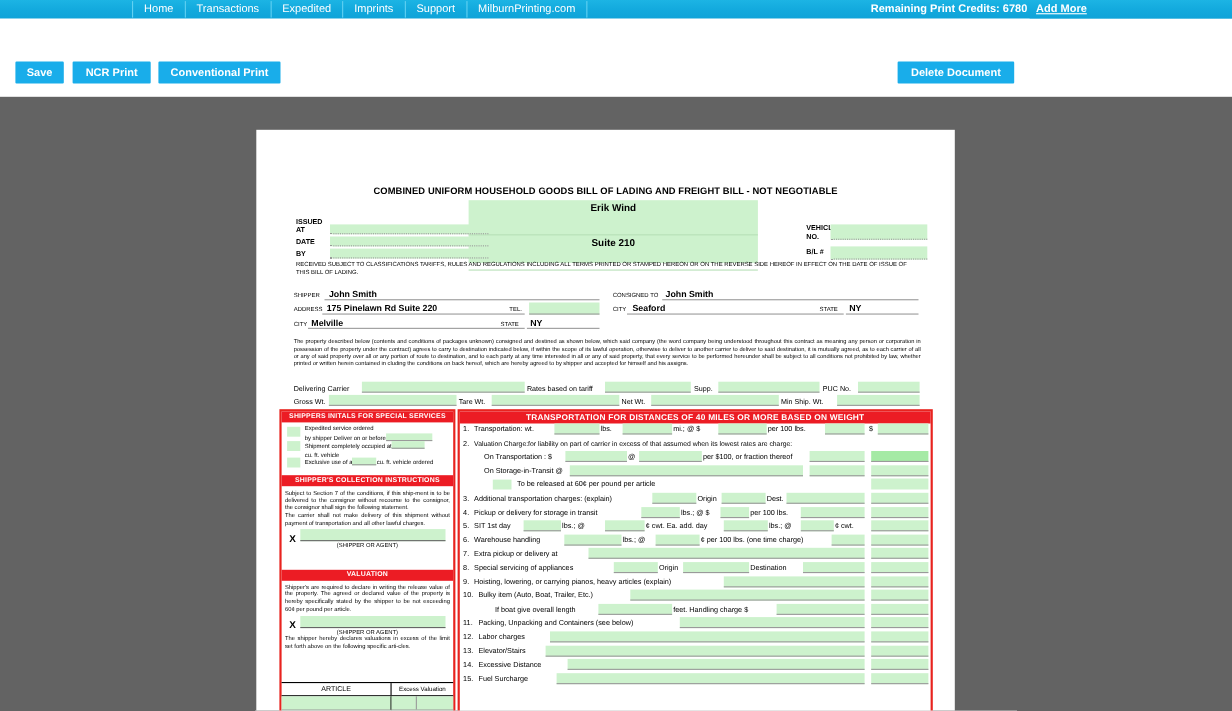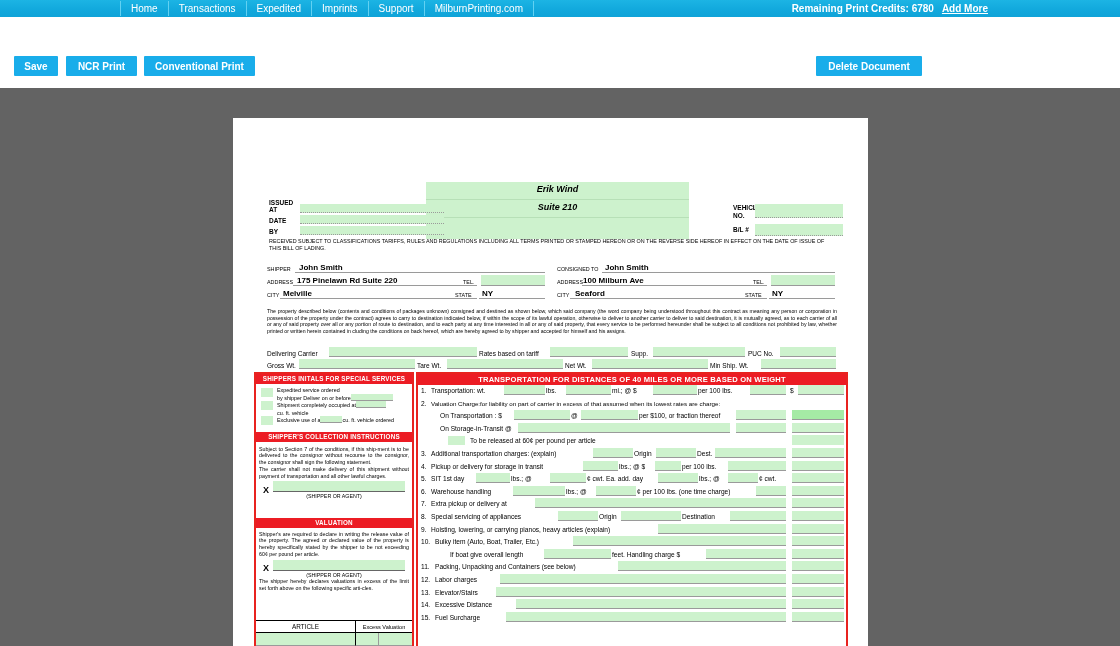--- a/index.html
+++ b/index.html
@@ -87,21 +87,21 @@
   }
 
   
   #company-box {
     position: absolute; left: 193px; top: 64px;
     width: 263px; height: 57px;
     background: #cdf2cd;
     text-align: center;
     font-weight: bold; font-size: 9px;
   }
-  #company-box > div { height: 18px; line-height: 14.2px; font-style: italic; }
+  #company-box > div { height: 32px; line-height: 14.2px; }
   #company-box .cline { border-bottom: 1px solid #b7e0b7; }
 
   
   #issued-block { position: absolute; left: 36px; top: 84px; width: 175px; font-size: 6.5px; font-weight: bold; }
   .iss-row { display: flex; align-items: flex-end; height: 11px; }
   .iss-row .lbl { width: 31px; flex: none; }
   .iss-row .bar { flex: 1; height: 9px; background: #cdf2cd; border-bottom: 1px dotted #9a9a9a; }
 
   
   #vehicle-block { position: absolute; left: 500px; top: 86px; width: 110px; font-size: 6.5px; font-weight: bold; }
@@ -213,20 +213,21 @@
 <div id="toolbar">
   <button class="tbtn" id="btn-save">Save</button>
   <button class="tbtn" id="btn-ncr">NCR Print</button>
   <button class="tbtn" id="btn-conv">Conventional Print</button>
   <button class="tbtn" id="btn-delete">Delete Document</button>
 </div>
 
 <div id="canvas">
  <div id="page">
 
+  <div id="doc-title">COMBINED UNIFORM HOUSEHOLD GOODS BILL OF LADING AND FREIGHT BILL - NOT NEGOTIABLE</div>
 
   <div id="company-box">
     <div class="cline">Erik Wind</div>
     <div class="cline">Suite 210</div>
   </div>
 
   <div id="issued-block">
     <div class="iss-row">
       <span class="lbl">ISSUED AT</span>
       <span class="bar"></span>
@@ -274,27 +275,20 @@
         <span class="p-line" style="left:212px; right:0;"></span>
         <span class="p-val" style="left:215px;">NY</span>
       </div>
     </div>
 
     <div class="party-col right">
       <div class="p-row">
         <span class="p-lbl" style="left:0;">CONSIGNED TO</span>
         <span class="p-line" style="left:45px; right:0;"></span>
         <span class="p-val" style="left:48px;">John Smith</span>
-      </div>
-      <div class="p-row">
-        <span class="p-lbl" style="left:0;">ADDRESS</span>
-        <span class="p-line" style="left:25px; right:68px;"></span>
-        <span class="p-val" style="left:26px;">100 Milburn Ave</span>
-        <span class="p-lbl" style="left:196px;">TEL.</span>
-        <span class="p-fld" style="left:214px; right:0;"></span>
       </div>
       <div class="p-row">
         <span class="p-lbl" style="left:0;">CITY</span>
         <span class="p-line" style="left:13px; right:68px;"></span>
         <span class="p-val" style="left:18px;">Seaford</span>
         <span class="p-lbl" style="left:188px;">STATE</span>
         <span class="p-line" style="left:212px; right:0;"></span>
         <span class="p-val" style="left:215px;">NY</span>
       </div>
     </div>

